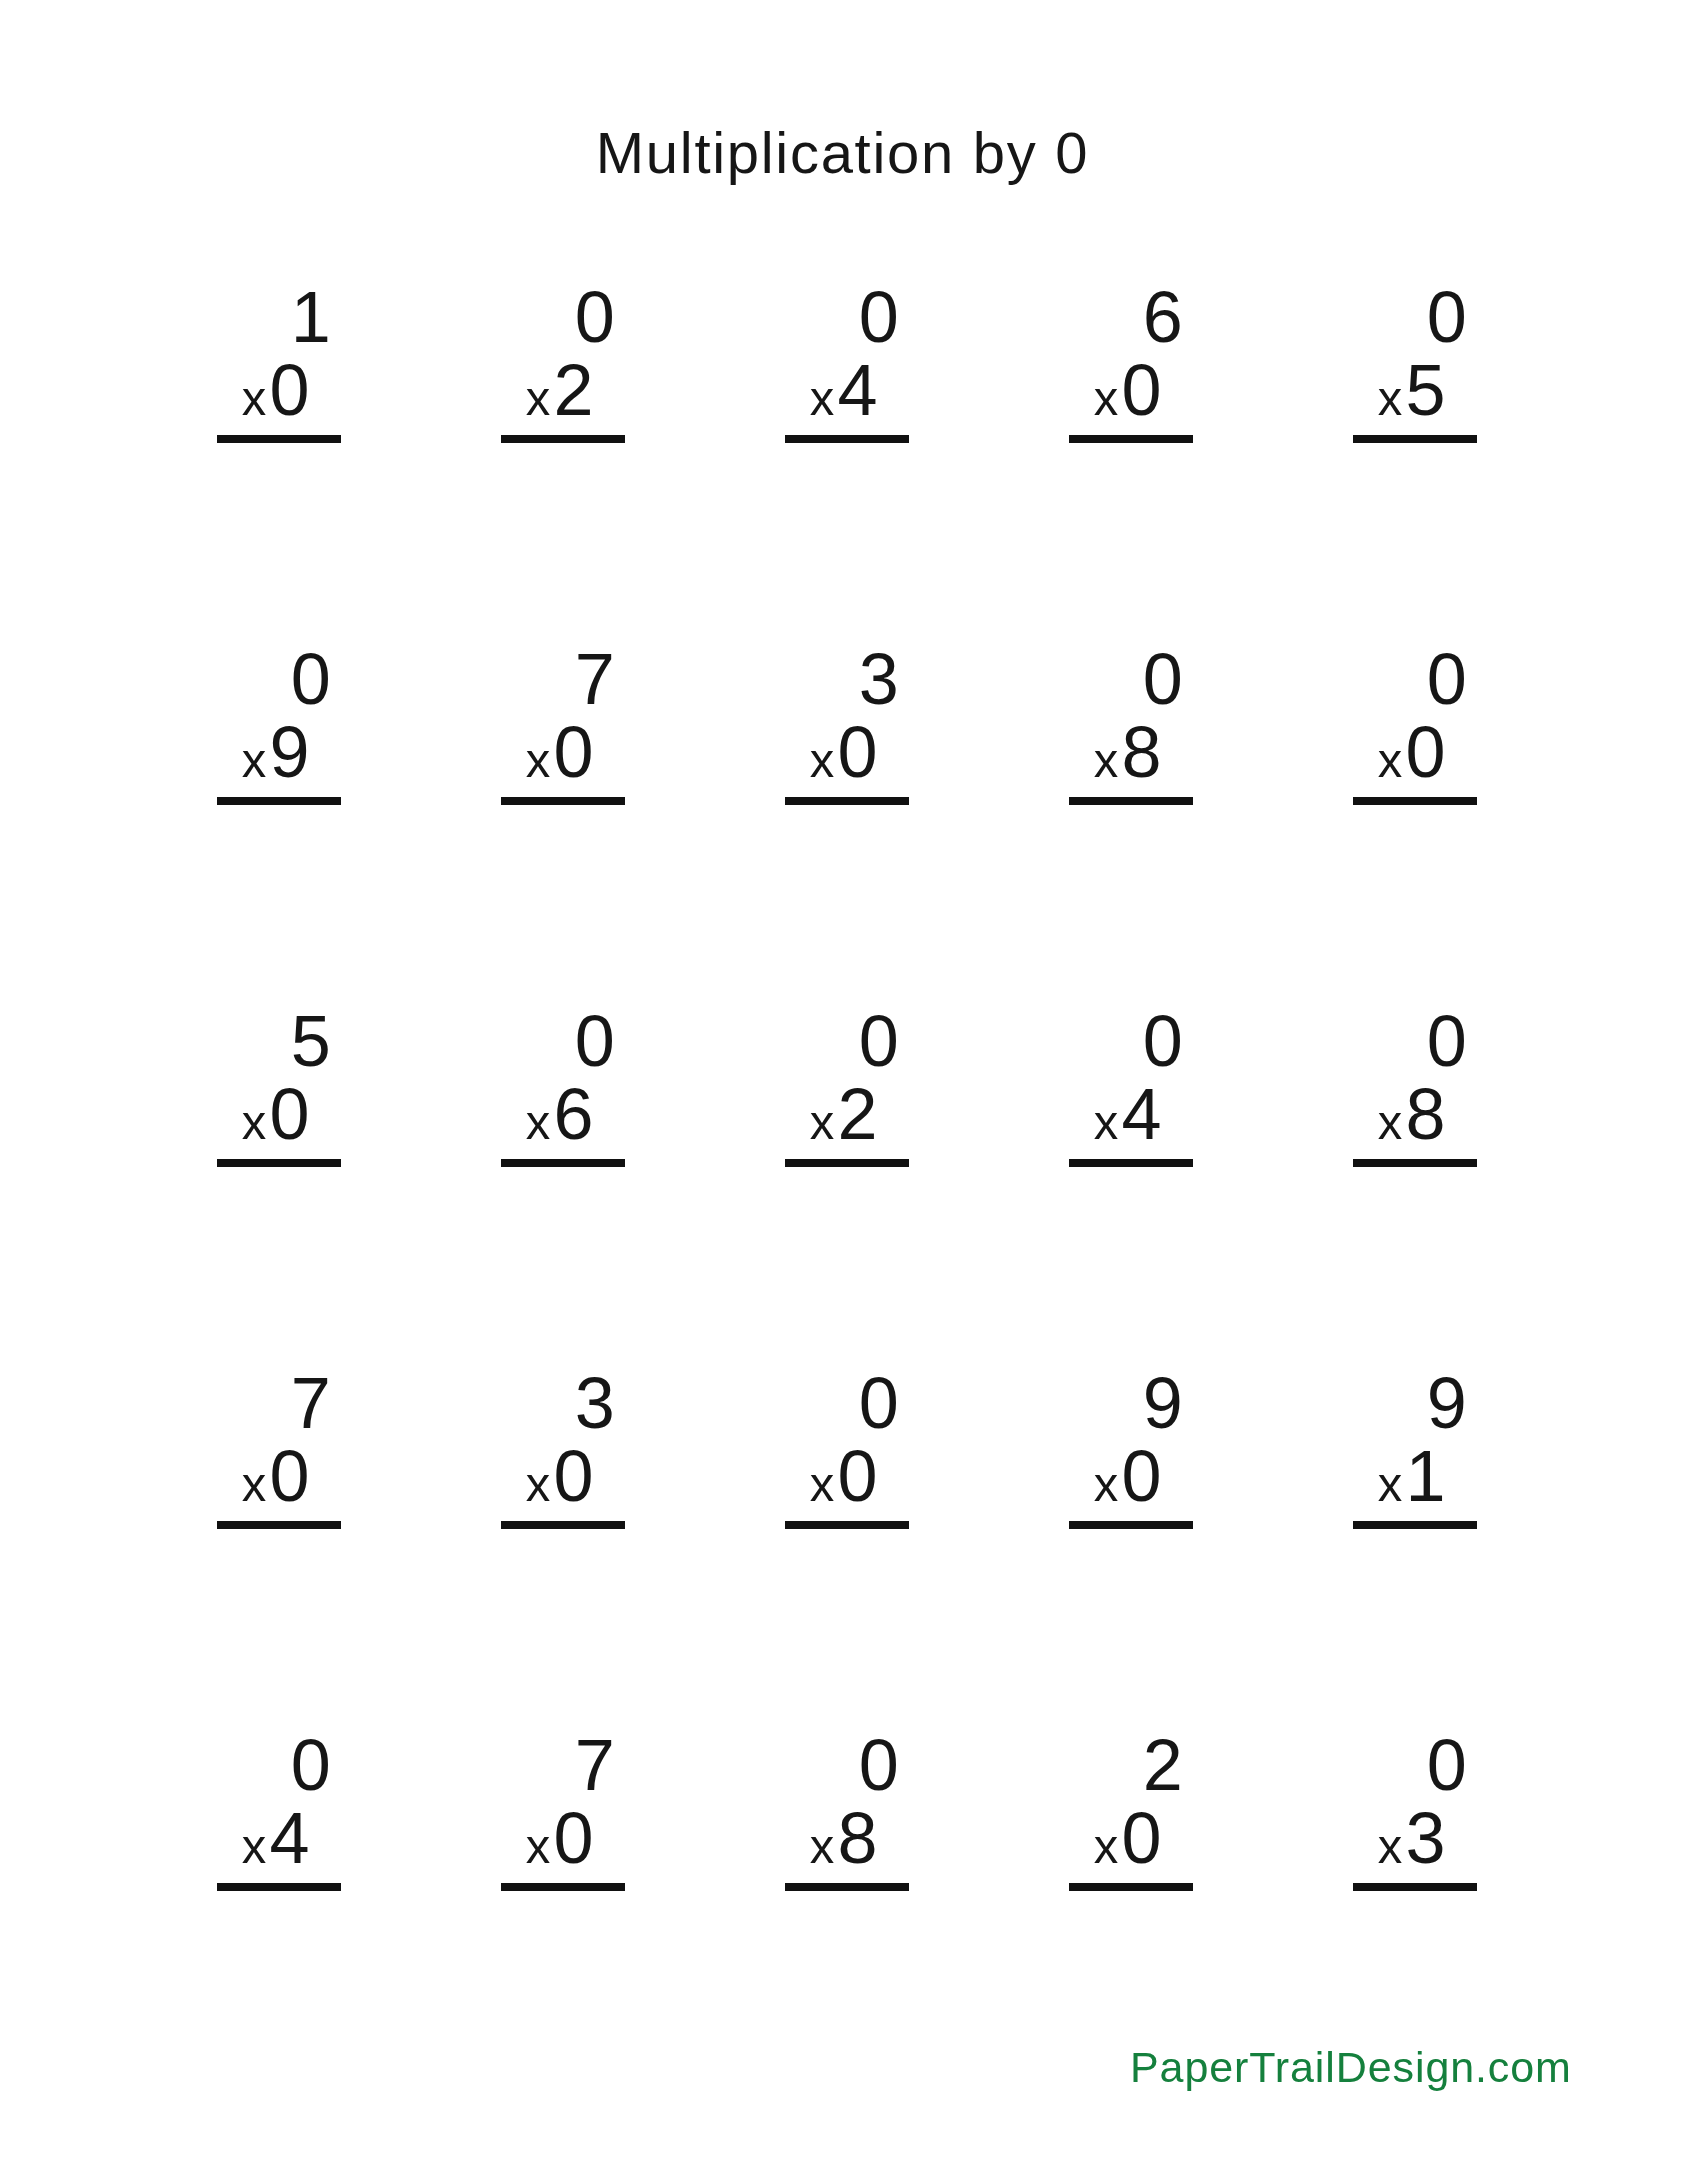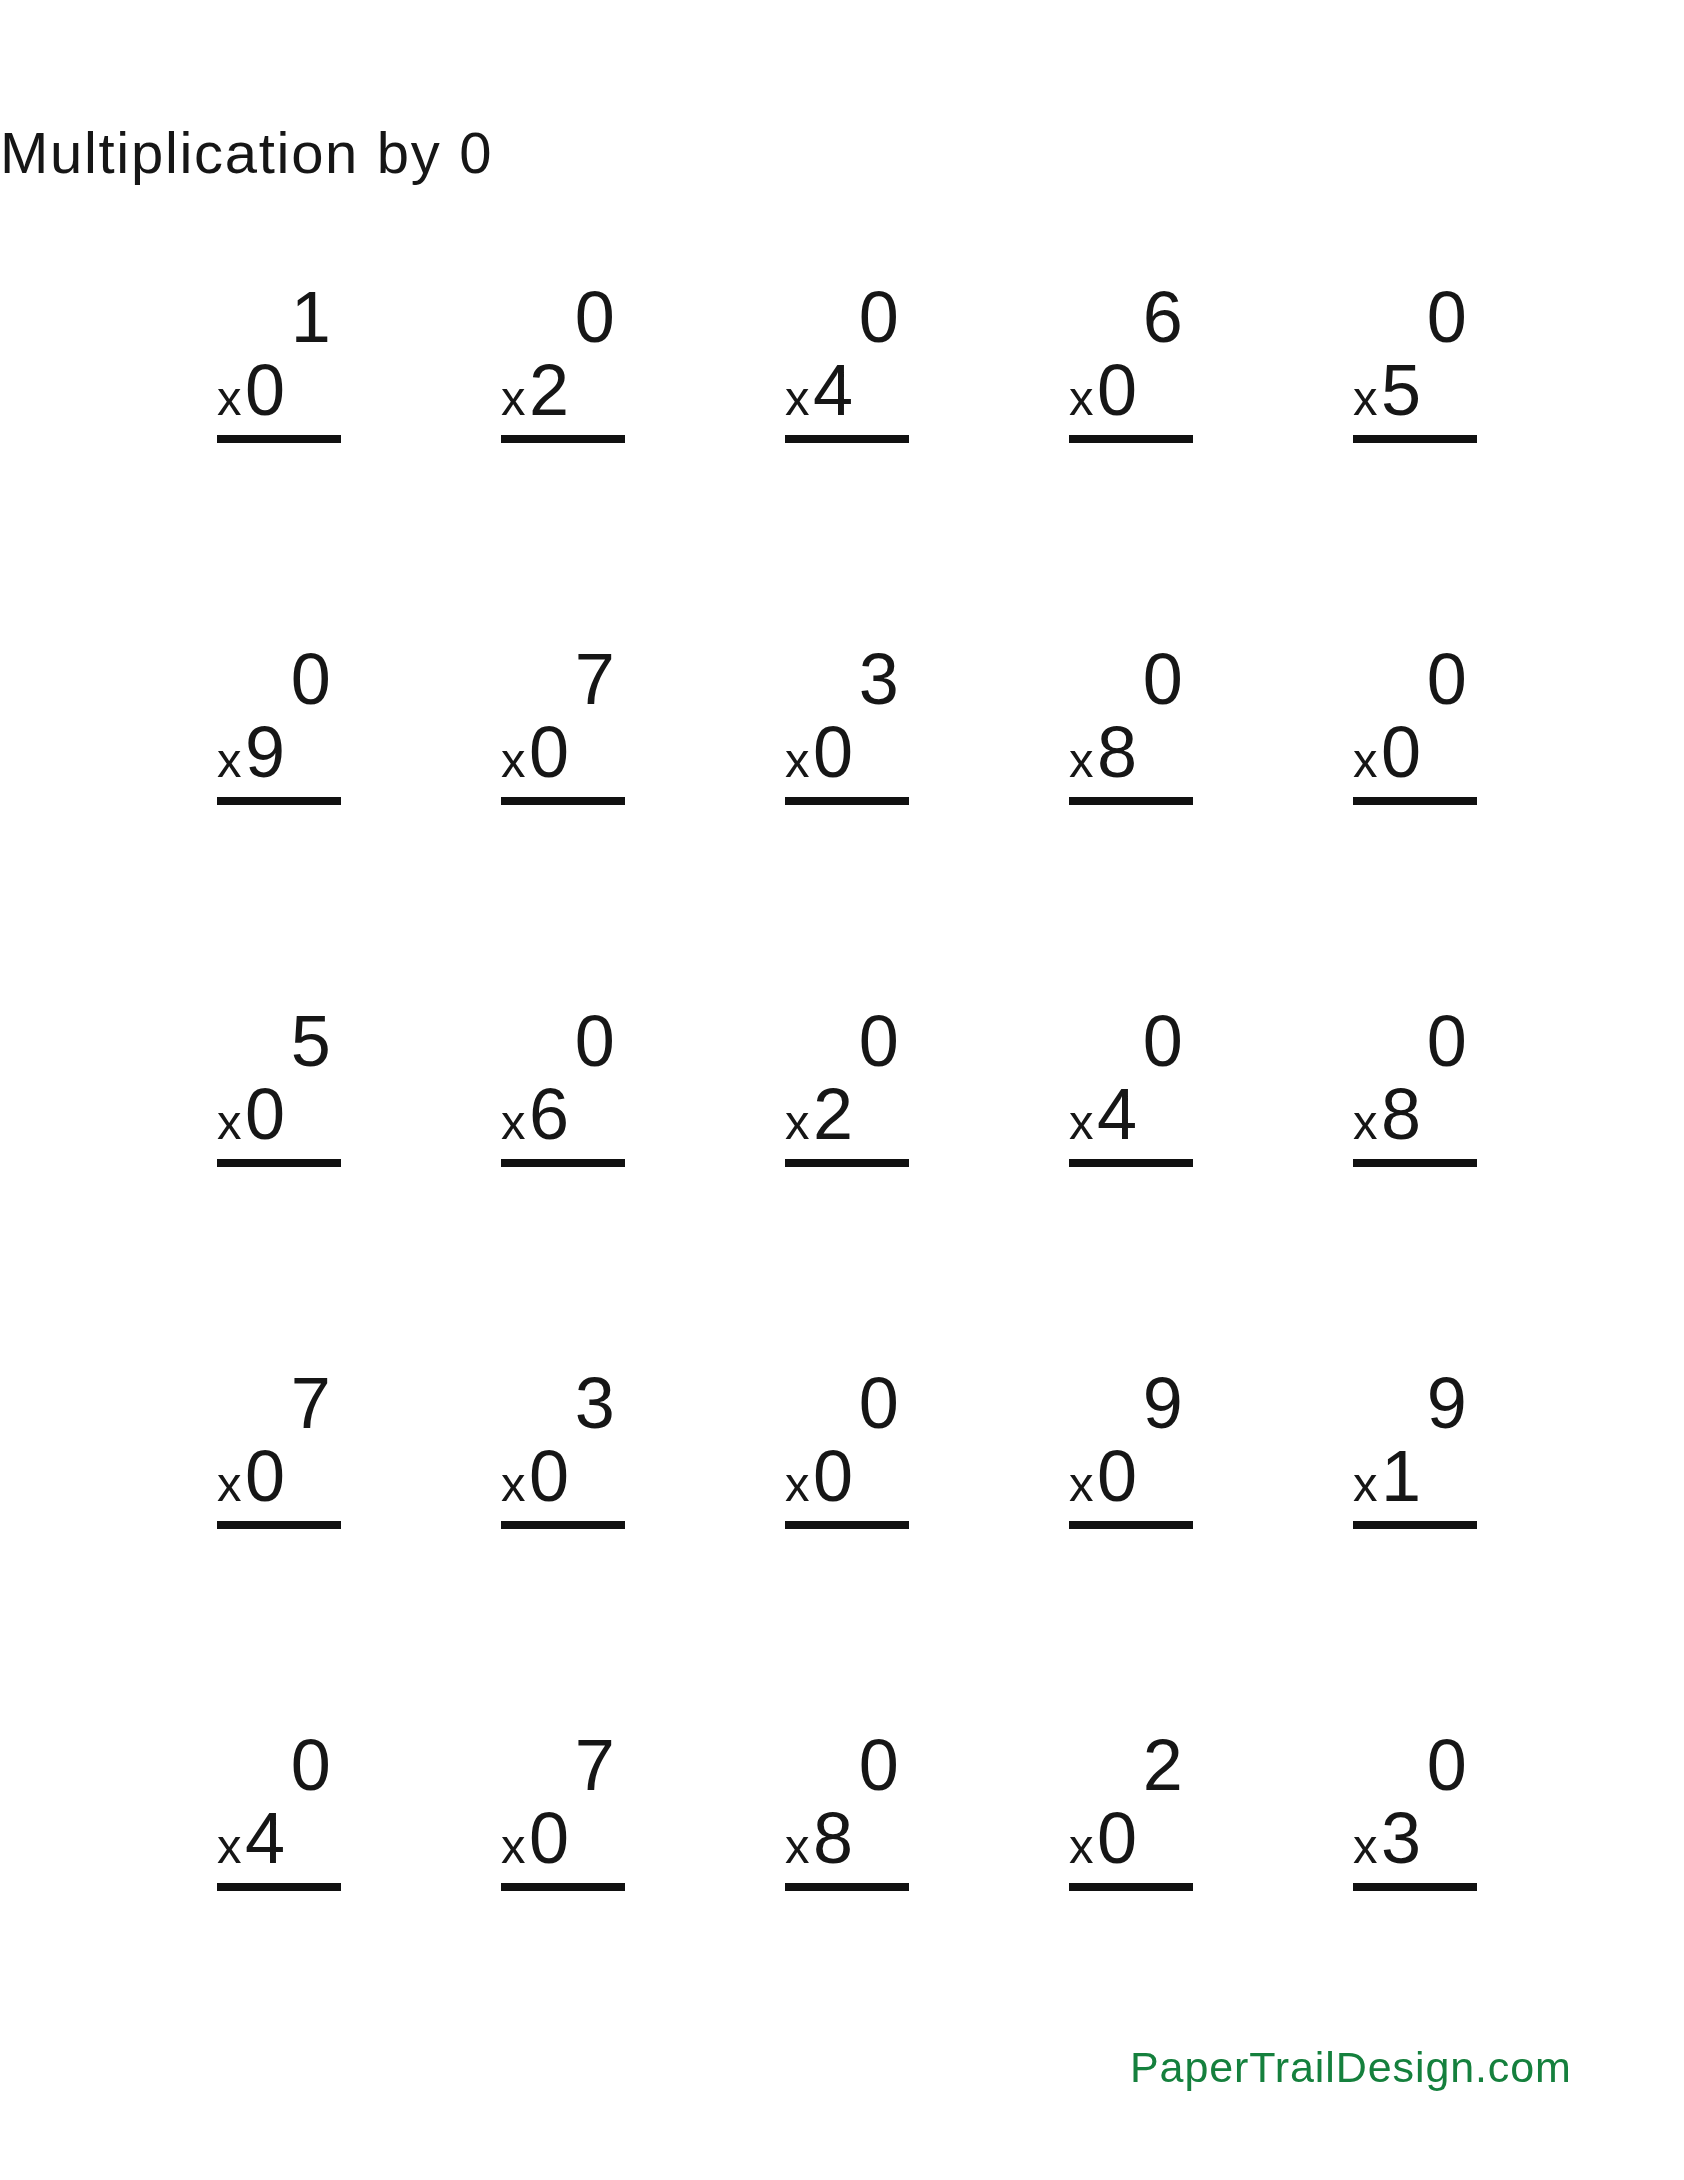--- a/index.html
+++ b/index.html
@@ -13,20 +13,21 @@
     position: relative;
     overflow: hidden;
     font-family: "Liberation Sans", sans-serif;
     color: #161616;
   }
   .title {
     position: absolute;
     top: 124px;
     left: 0;
     width: 100%;
+    text-align: center;
     font-size: 58px;
     line-height: 1;
     letter-spacing: 1.7px;
     color: #161616;
   }
   .grid {
     position: absolute;
     top: 281px;
     left: 217px;
     display: grid;
@@ -44,21 +45,21 @@
   .top-num {
     font-size: 72px;
     line-height: 72px;
     text-align: right;
     padding-right: 10.2px;
     letter-spacing: 0;
   }
   .bot-row {
     font-size: 72px;
     line-height: 72px;
-    text-align: left;
+    text-align: center;
     padding-right: 6.8px;
     white-space: nowrap;
   }
   .op {
     font-size: 49px;
     padding-right: 3.4px;
   }
   .answer-line {
     width: 124px;
     height: 8.5px;

